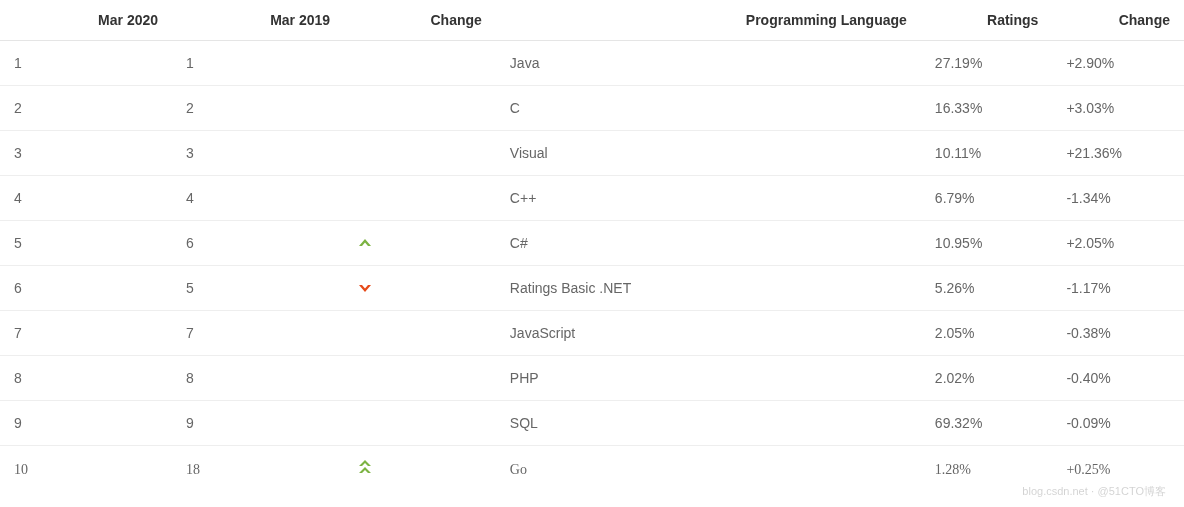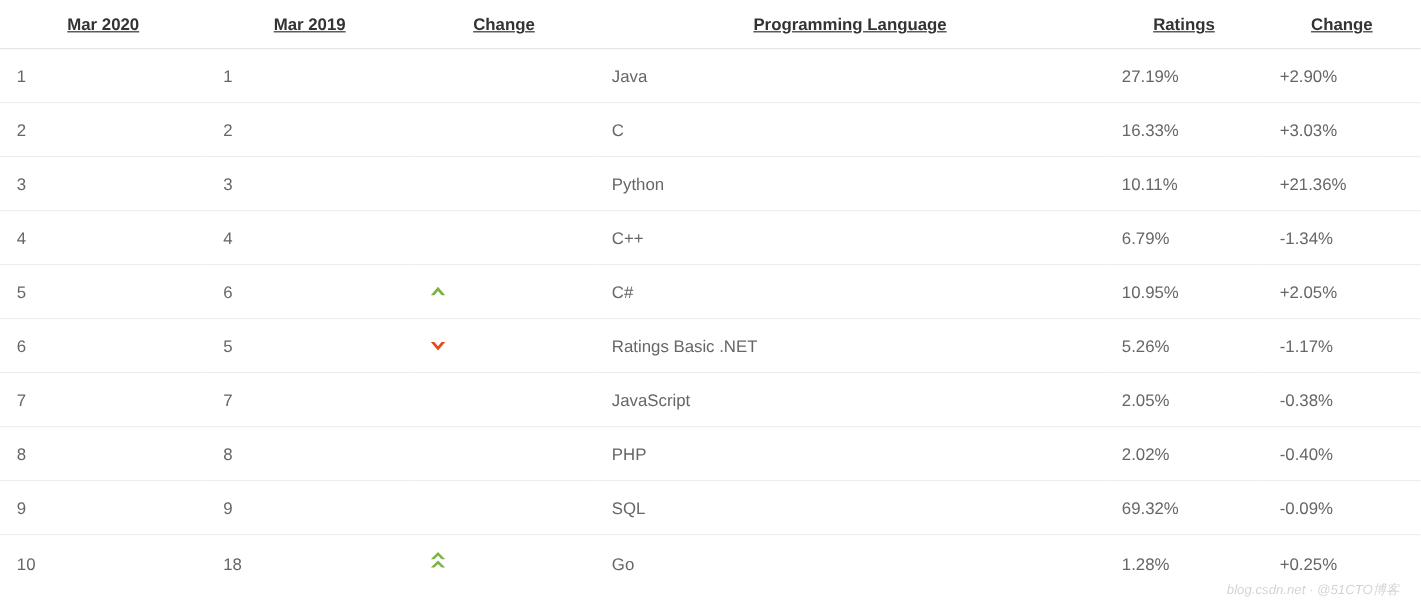--- a/index.html
+++ b/index.html
@@ -10,55 +10,53 @@
     width: 1184px;
     height: 507px;
     overflow: hidden;
   }
   table {
     width: 100%;
     border-collapse: collapse;
     table-layout: fixed;
   }
   th {
-    text-align: center;
+    text-align: right;
     font-weight: 700;
     color: #333;
     font-size: 14px;
     padding: 12px 14px;
     border-bottom: 1px solid #e5e5e5;
-    text-decoration: underline;
   }
   td {
     padding: 14px 14px;
     font-size: 14px;
     color: #666;
     border-bottom: 1px solid #eee;
     vertical-align: middle;
   }
-  tbody tr:last-child td { border-bottom: none; }
+  tbody tr:last-child td { border-bottom: none; font-family: Liberation Serif, serif; }
   .col-mar2020 { width: 170px; }
   .col-mar2019 { width: 170px; }
   .col-change1 { width: 150px; }
   .col-lang    { width: 420px; }
   .col-ratings { width: 130px; }
   .col-change2 { width: 130px; }
   .icon-up, .icon-down, .icon-dblup {
     display: inline-block;
     line-height: 0;
   }
   .watermark {
     position: absolute;
     right: 18px;
     bottom: 8px;
     font-size: 11px;
     color: rgba(0,0,0,0.18);
     pointer-events: none;
     user-select: none;
-    font-style: italic;
   }
 </style>
 </head>
 <body>
 
 <table>
   <colgroup>
     <col class="col-mar2020">
       <col class="col-mar2019">
       <col class="col-change1">
@@ -90,21 +88,21 @@
         <td>2</td>
         <td></td>
         <td>C</td>
         <td>16.33%</td>
         <td>+3.03%</td>
       </tr>
       <tr>
         <td>3</td>
         <td>3</td>
         <td></td>
-        <td>Python</td>
+        <td>Visual</td>
         <td>10.11%</td>
         <td>+21.36%</td>
       </tr>
       <tr>
         <td>4</td>
         <td>4</td>
         <td></td>
         <td>C++</td>
         <td>6.79%</td>
         <td>-1.34%</td>

